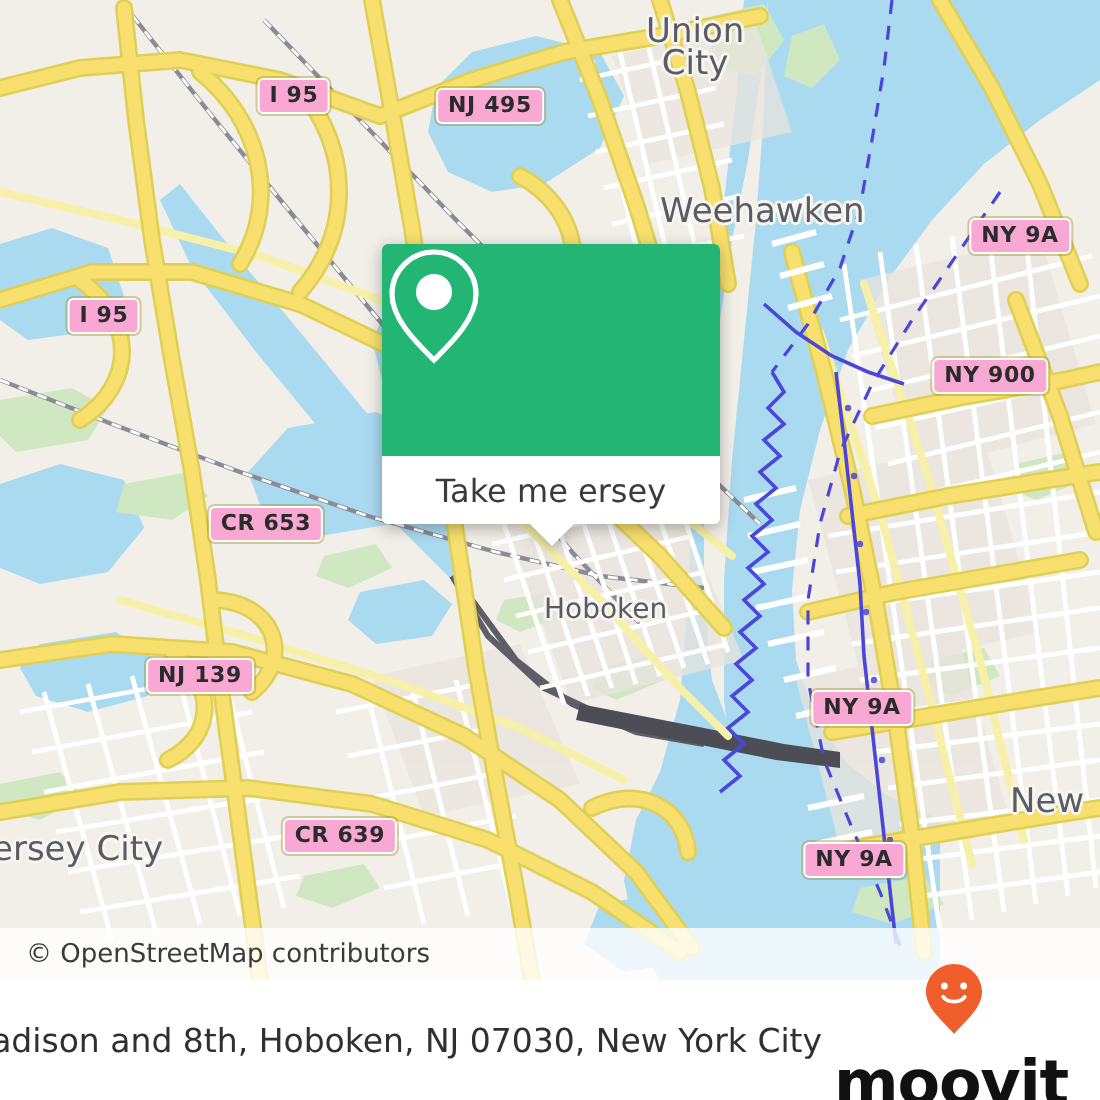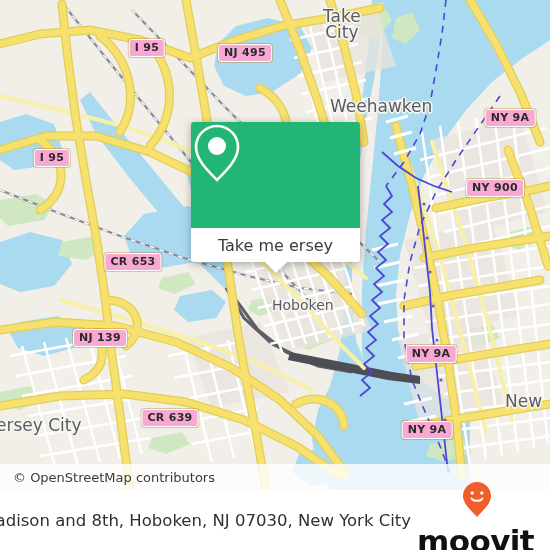--- a/index.html
+++ b/index.html
@@ -365,21 +365,21 @@
             <circle cx="433" cy="306" r="1.6"></circle>
           <circle cx="437" cy="340" r="1.6"></circle>
             <circle cx="441" cy="380" r="1.6"></circle>
           <circle cx="445" cy="420" r="1.6"></circle>
         </g>
 
       </g>
     </svg>
 
     <div class="maplabel big two" style="left:323px; top:8px;">
-      <div>Take</div>
+      <div>Union</div>
       <div>City</div>
     </div>
     <div class="maplabel big" style="left:330px; top:96px;">Weehawken</div>
     <div class="maplabel place" style="left:272px; top:297px;">Hoboken</div>
     <div class="maplabel big" style="left:-4px; top:415px;">ersey City</div>
     <div class="maplabel big" style="left:505px; top:391px;">New</div>
 
     <div class="shield" style="left:147px; top:48px;">I 95</div>
     <div class="shield" style="left:245px; top:53px;">NJ 495</div>
     <div class="shield" style="left:52px; top:158px;">I 95</div>

